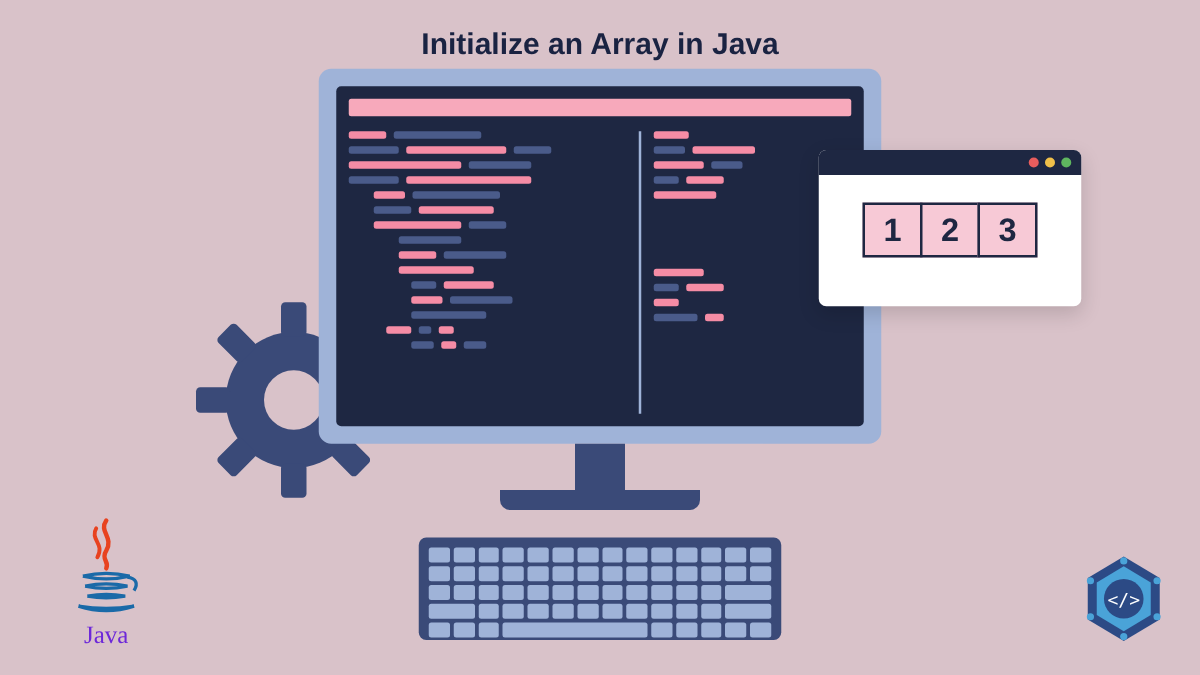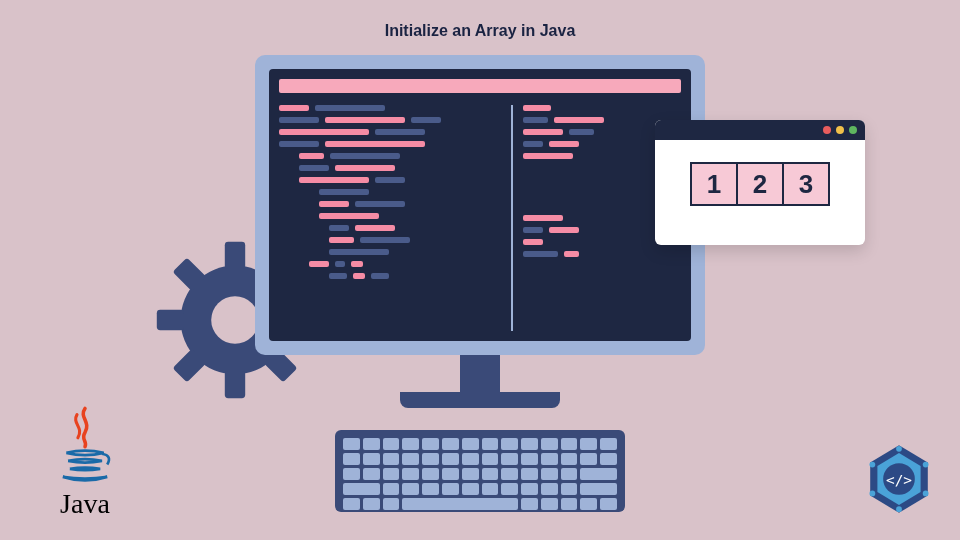--- a/index.html
+++ b/index.html
@@ -10,21 +10,21 @@
     position: relative;
     font-family: Arial, Helvetica, sans-serif;
     overflow: hidden;
   }
   .title {
     position: absolute;
     top: 22px;
     left: 0; right: 0;
     text-align: center;
     font-weight: 700;
-    font-size: 16px;
+    font-size: 24px;
     color: #1a2342;
   }
   
   .monitor {
     position: absolute;
     left: 255px; top: 55px;
     width: 450px; height: 300px;
     background: #9fb3d8;
     border-radius: 10px;
     padding: 14px;
@@ -134,23 +134,23 @@
   }
   .cell:first-child { margin-left: 0; }
   
   .java-logo {
     position: absolute;
     left: 30px; bottom: 20px;
     width: 110px;
     text-align: center;
   }
   .java-text {
-    font-size: 28px;
+    font-size: 20px;
     font-weight: 400;
-    color: #000000;
+    color: #6d28d9;
     font-family: Georgia, serif;
   }
   
   .delft {
     position: absolute;
     right: 25px; bottom: 25px;
     display: flex;
     align-items: center;
     gap: 8px;
   }

